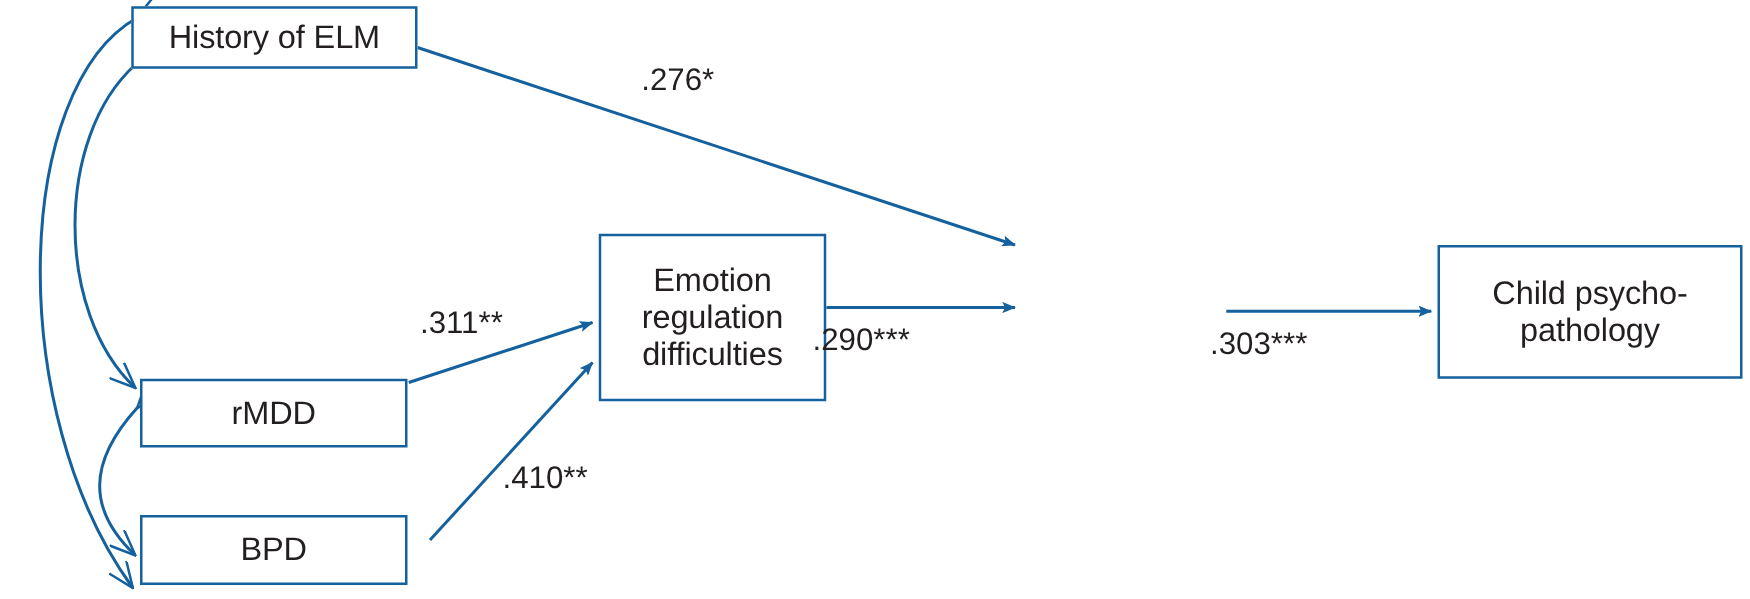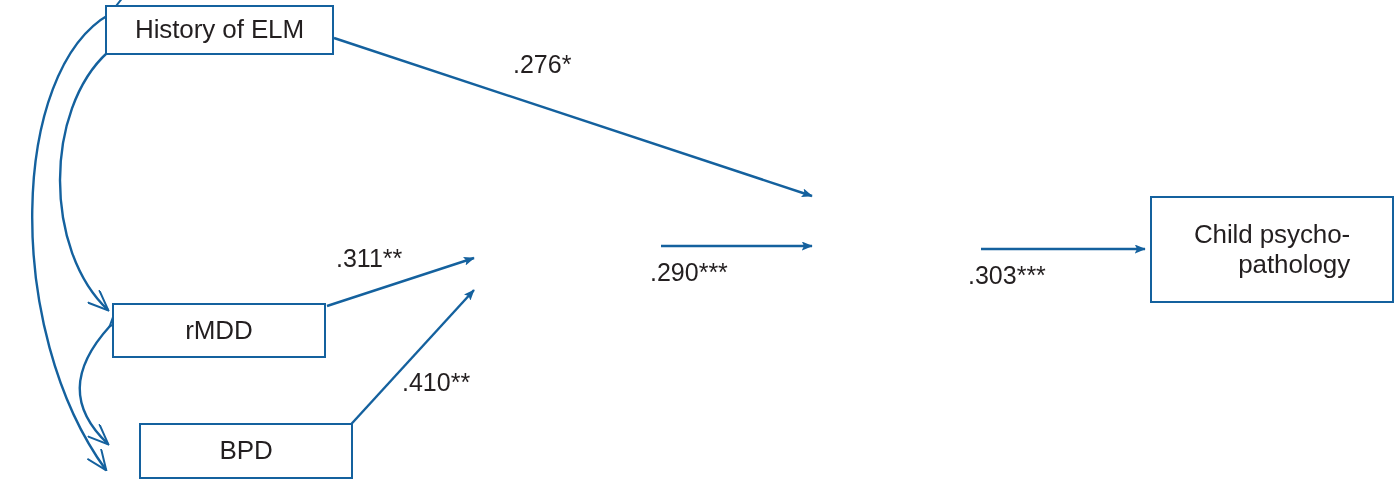--- a/index.html
+++ b/index.html
@@ -25,21 +25,21 @@
     height: 479px;
   }
   .node-box {
     position: absolute;
     box-sizing: border-box;
     background: #ffffff;
     border: 2px solid #14619e;
     display: flex;
     align-items: center;
     justify-content: center;
-    text-align: right;
+    text-align: center;
     color: #231f20;
     font-family: "Liberation Sans", sans-serif;
     font-size: 26px;
     line-height: 1.14;
     letter-spacing: -0.1px;
     z-index: 3;
   }
   .node-label {
     display: block;
     white-space: pre-line;
@@ -91,24 +91,29 @@
   </svg>
 
   <div class="node-box" style="left:105px; top:5px; width:229px; height:50px;">
     <span class="node-label">History of ELM</span>
   </div>
 
   <div class="node-box" style="left:112px; top:283px; width:214px; height:55px;margin-top:20px;">
     <span class="node-label">rMDD</span>
   </div>
 
-  <div class="node-box" style="left:112px; top:423px; width:214px; height:56px;margin-left:27px;">
+  <div class="node-box" style="left:112px; top:412px; width:214px; height:56px;">
     <span class="node-label">BPD</span>
   </div>
 
+  <div class="node-box" style="left:479px; top:187px; width:182px; height:134px;">
+    <span class="node-label">Emotion
+regulation
+difficulties</span>
+  </div>
 
 
   <div class="node-box" style="left:1150px; top:196px; width:244px; height:107px;">
     <span class="node-label">Child psycho-
 pathology</span>
   </div>
 
   <span class="edge-label" style="left:513px; top:50px;">.276*</span>
 
   <span class="edge-label" style="left:336px; top:244px;">.311**</span>

